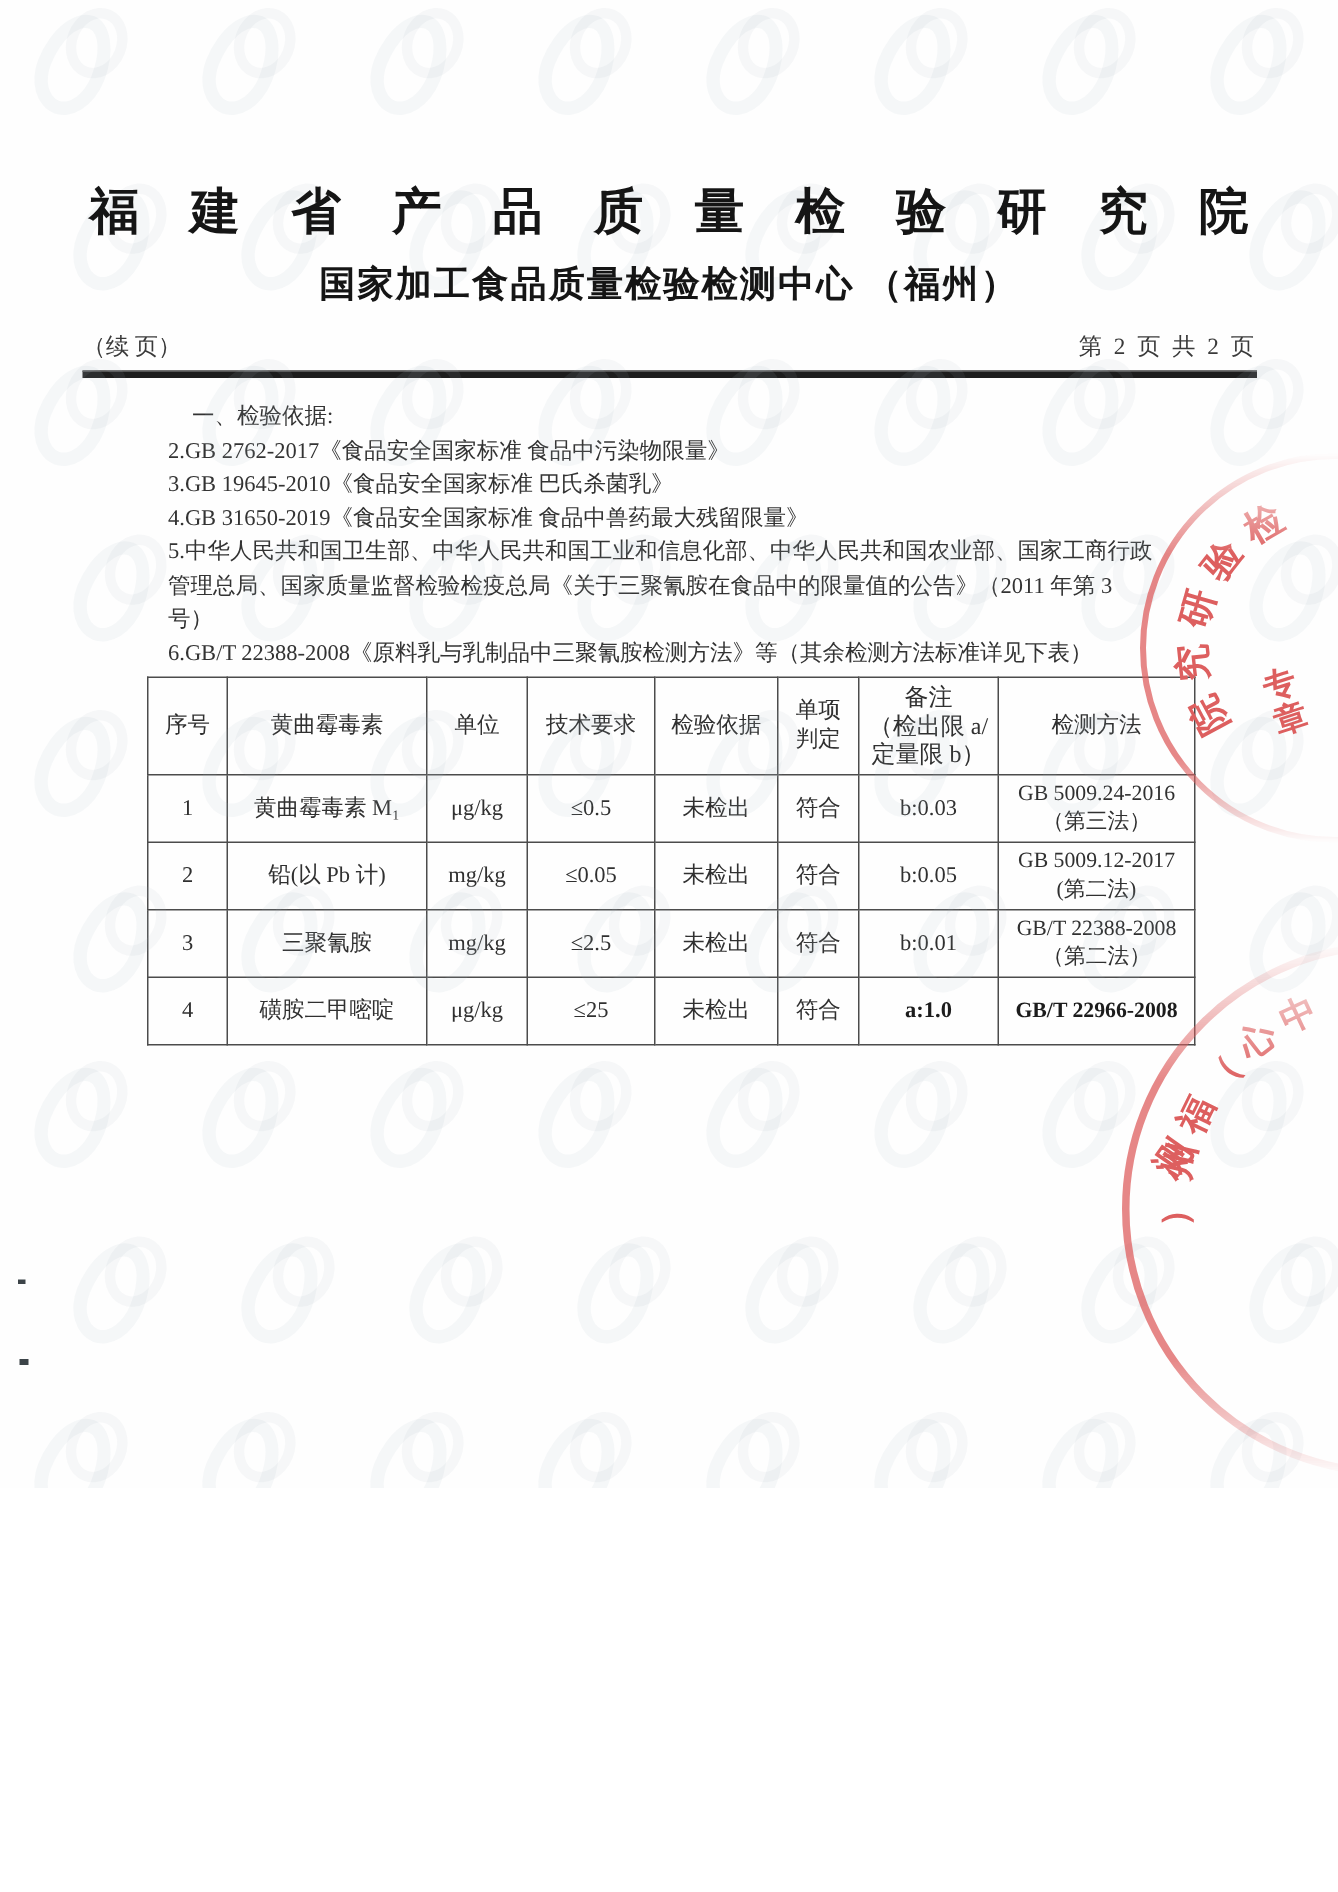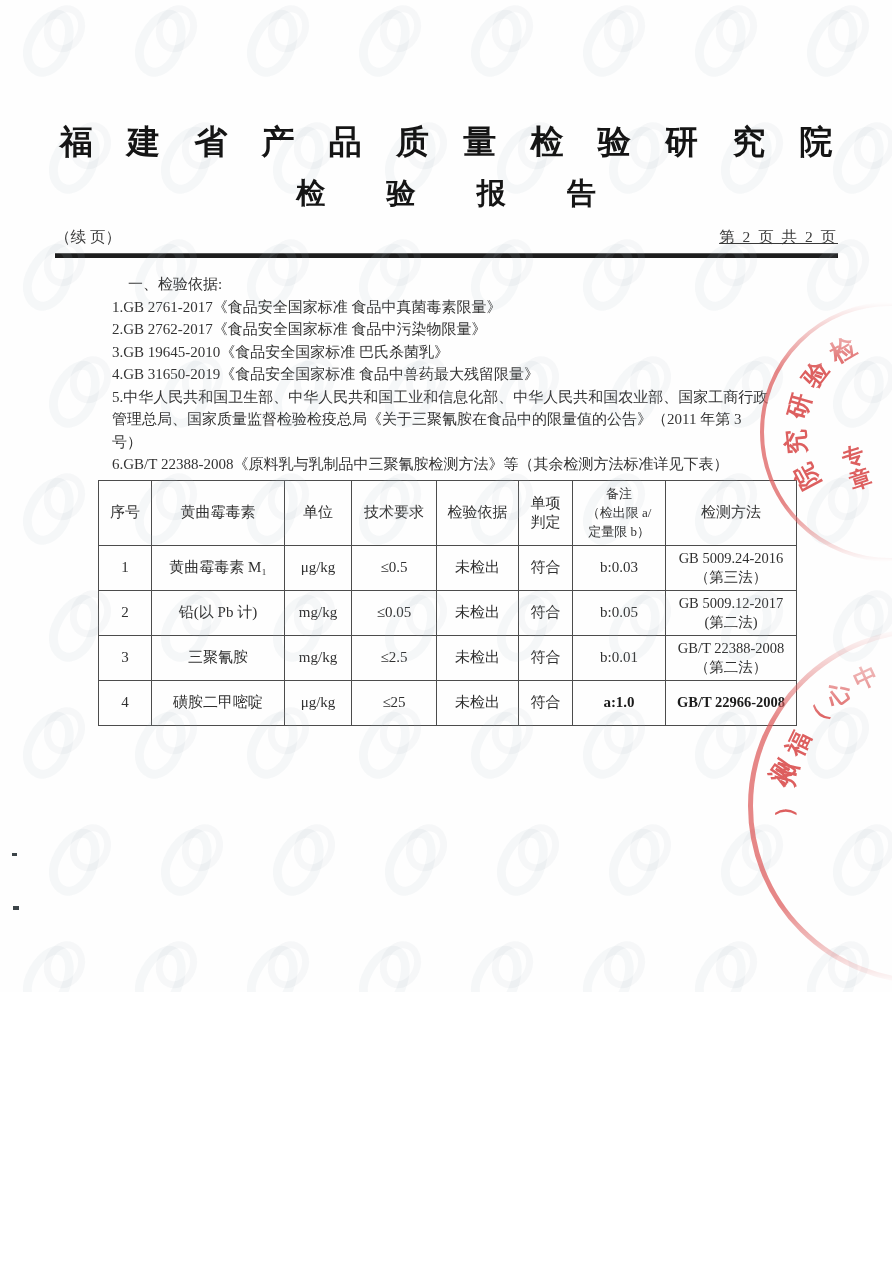--- a/index.html
+++ b/index.html
@@ -39,40 +39,40 @@
     letter-spacing:27px;padding-left:27px;line-height:38px;margin:12px 0 0 0;
   }
   
   .meta{
     position:relative;display:flex;align-items:flex-end;
     margin:15px 54px 0 55px;font-size:15.5px;color:#3a3a3a;
   }
   .meta .left{flex:0 0 auto;}
   .meta .left .val{margin-left:14px;letter-spacing:1px;}
   .meta .mid{flex:1 1 auto;text-align:left;padding-right:30px;}
-  .meta .right{flex:0 0 auto;letter-spacing:2px;text-decoration:underline;}
+  .meta .right{flex:0 0 auto;letter-spacing:2px;}
   .rule{margin:5px 54px 0 55px;height:4px;background:#1d1d1d;border-top:1px solid #555;}
   
   .content{margin:15px 120px 0 112px;font-size:15px;line-height:22.5px;color:#333;}
   .sec-heading{padding-left:16px;}
   .basis-item{}
   
   .rtable{
     border-collapse:collapse;table-layout:fixed;
     width:698px;margin:4px 0 0 -14px;
     font-size:15px;color:#303030;background:transparent;
   }
   .rtable th,.rtable td{
     border:1px solid #4c4c4c;text-align:center;vertical-align:middle;
     padding:3px 3px;font-weight:normal;overflow:hidden;
   }
   .rtable thead th{height:58px;line-height:19px;}
   .rtable tbody td{height:38px;line-height:19px;}
   .pre{white-space:pre-line;}
-  .th-remark{font-size:13px;}
+  .th-remark{font-size:16px;}
   .cell-method{font-size:14.5px;line-height:18px;}
   .rtable tbody tr:last-child .cell-remark,
   .rtable tbody tr:last-child .cell-method{font-weight:bold;color:#1c1c1c;}
   .cell-item{text-align:left;padding-left:12px;}
   .closing{
     width:698px;margin:8px 0 0 -14px;text-align:center;
     font-size:15px;color:#3a3a3a;letter-spacing:2px;
   }
   
   .stamp{position:absolute;pointer-events:none;
@@ -200,32 +200,31 @@
       <div class="wm" style="left: 242px; top: 1174px;"></div>
       <div class="wm" style="left: 354px; top: 1174px;"></div>
       <div class="wm" style="left: 466px; top: 1174px;"></div>
       <div class="wm" style="left: 578px; top: 1174px;"></div>
       <div class="wm" style="left: 690px; top: 1174px;"></div>
       <div class="wm" style="left: 802px; top: 1174px;"></div>
     </div>
 
   <div class="hdr">
     <div class="org-title">福 建 省 产 品 质 量 检 验 研 究 院</div>
-    <div class="report-title">检 验 报 告</div>
+    <div class="center-title">国家加工食品质量检验检测中心 （福州）</div>
   </div>
 
   <div class="meta">
     <span class="mid">（续 页）</span>
     <span class="right">第 2 页  共 2 页</span>
   </div>
   <div class="rule"></div>
 
   <div class="content">
     <div class="sec-heading">一、检验依据:</div>
-    <div class="basis-item">1.GB 2761-2017《食品安全国家标准 食品中真菌毒素限量》</div>
     <div class="basis-item">2.GB 2762-2017《食品安全国家标准 食品中污染物限量》</div>
     <div class="basis-item">3.GB 19645-2010《食品安全国家标准 巴氏杀菌乳》</div>
     <div class="basis-item">4.GB 31650-2019《食品安全国家标准 食品中兽药最大残留限量》</div>
     <div class="basis-item">5.中华人民共和国卫生部、中华人民共和国工业和信息化部、中华人民共和国农业部、国家工商行政管理总局、国家质量监督检验检疫总局《关于三聚氰胺在食品中的限量值的公告》（2011 年第 3 号）</div>
     <div class="basis-item">6.GB/T 22388-2008《原料乳与乳制品中三聚氰胺检测方法》等（其余检测方法标准详见下表）</div>
 
     <table class="rtable">
       <colgroup>
         <col style="width:53px">
           <col style="width:133px">

